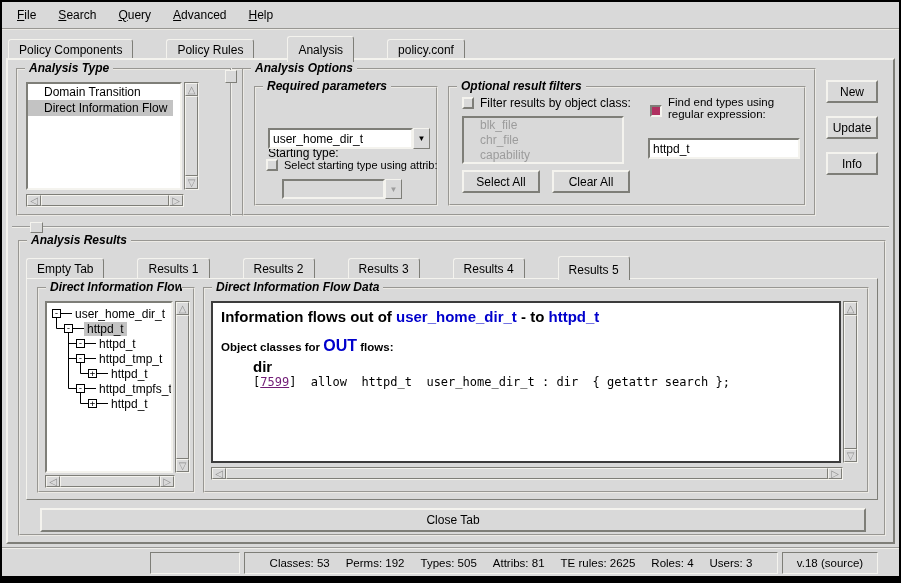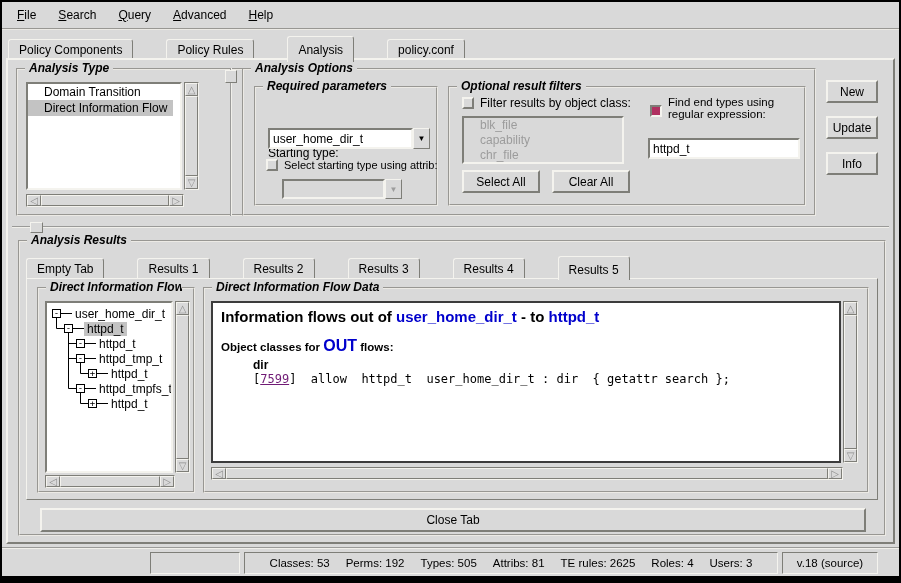--- a/index.html
+++ b/index.html
@@ -87,21 +87,21 @@
   .tree-label.selected { background:#c3c3c3; }
   #tree-svg { position:absolute; left:0; top:0; }
 
   
   #flow-text { position:absolute; background:#fff; border:2px solid #3c3c3c; padding:5px 8px; overflow:hidden; }
   .flowline { white-space:pre-wrap; }
   .fd-head { font-size:15px; font-weight:bold; }
   .fd-blue { color:#0000cc; }
   .fd-sub { font-size:11.5px; font-weight:bold; margin-top:12px; }
   .fd-out { font-size:16px; color:#0000cc; font-weight:bold; }
-  .fd-dir { font-size:12px; font-weight:bold; margin-left:32px; margin-top:3px; }
+  .fd-dir { font-size:15px; font-weight:bold; margin-left:32px; margin-top:3px; }
   .fd-rule { font-family:"DejaVu Sans Mono", monospace; font-size:12px; margin-left:32px; white-space:pre; }
   .fd-link { color:#701a75; text-decoration:underline; }
 
   
   .status-box { position:absolute; height:22px; border:1px solid;
                 border-color:#7e7e78 #f4f3ee #f4f3ee #7e7e78; background:#d9d9d9;
                 display:flex; align-items:center; justify-content:center; font-size:11.5px; }
   #status-stats span { margin:0 8px; white-space:nowrap; }
   .disabled-text { color:#9c9c9c; }
   label, .lbl { cursor:default; }
@@ -170,22 +170,22 @@
       </div>
 
       <div class="group" style="left:204px; top:16px; width:358px; height:120px;">
         <span class="group-title">Optional result filters</span>
         <div class="cb-row" style="left:12px; top:8px;">
           <div class="checkbox"></div>
           <div class="lbl" style="white-space:nowrap;">Filter results by object class:</div>
         </div>
         <div class="abs sunken" style="left:12px; top:28px; width:162px; height:48px; background:#d9d9d9; overflow:hidden;">
           <div class="lb-item disabled-text" style="height:15px; line-height:15px;">blk_file</div>
+          <div class="lb-item disabled-text" style="height:15px; line-height:15px;">chr_file</div>
           <div class="lb-item disabled-text" style="height:15px; line-height:15px;">capability</div>
-          <div class="lb-item disabled-text" style="height:15px; line-height:15px;">chr_file</div>
         </div>
         <div class="btn" style="left:12px; top:82px; width:78px; height:23px;">Select All</div>
         <div class="btn" style="left:102px; top:82px; width:78px; height:23px;">Clear All</div>
         <div class="cb-row" style="left:200px; top:8px; width:150px;">
           <div class="checkbox checked" style="margin-top: 6px; background: rgb(176, 48, 96);"></div>
           <div class="lbl" style="font-size:11.5px;">Find end types using regular expression:</div>
         </div>
         <div class="abs" style="left:198px; top:50px; width:152px; height:21px;">
           <input class="entry" value="httpd_t" style="">
         </div>

